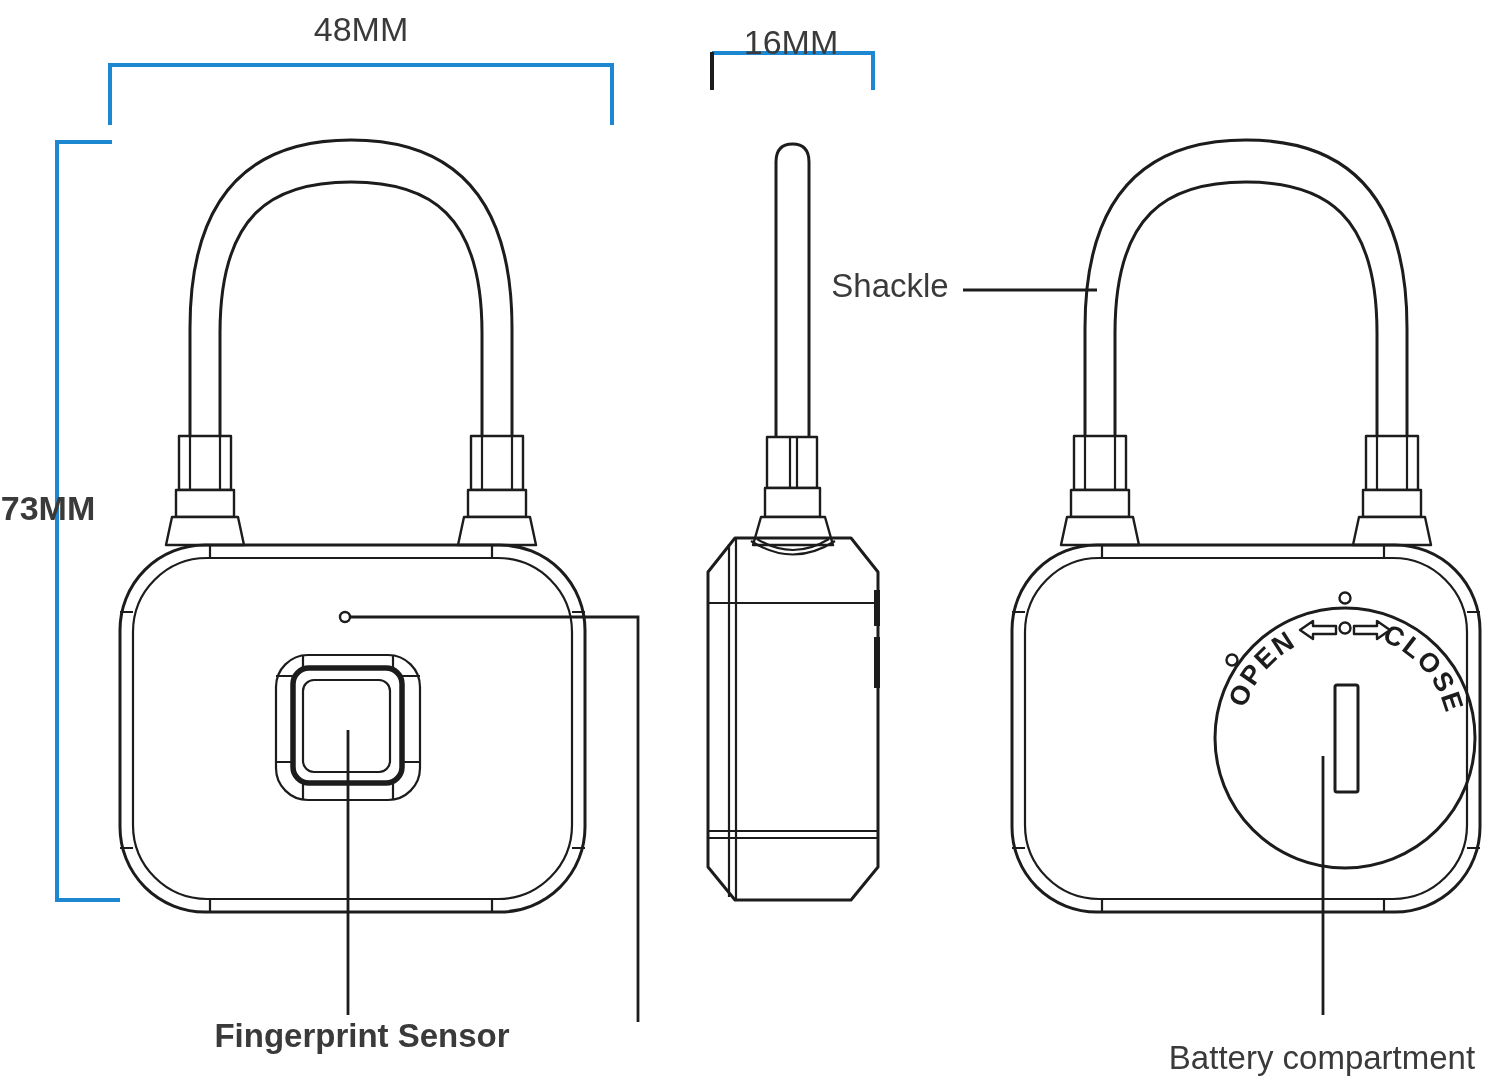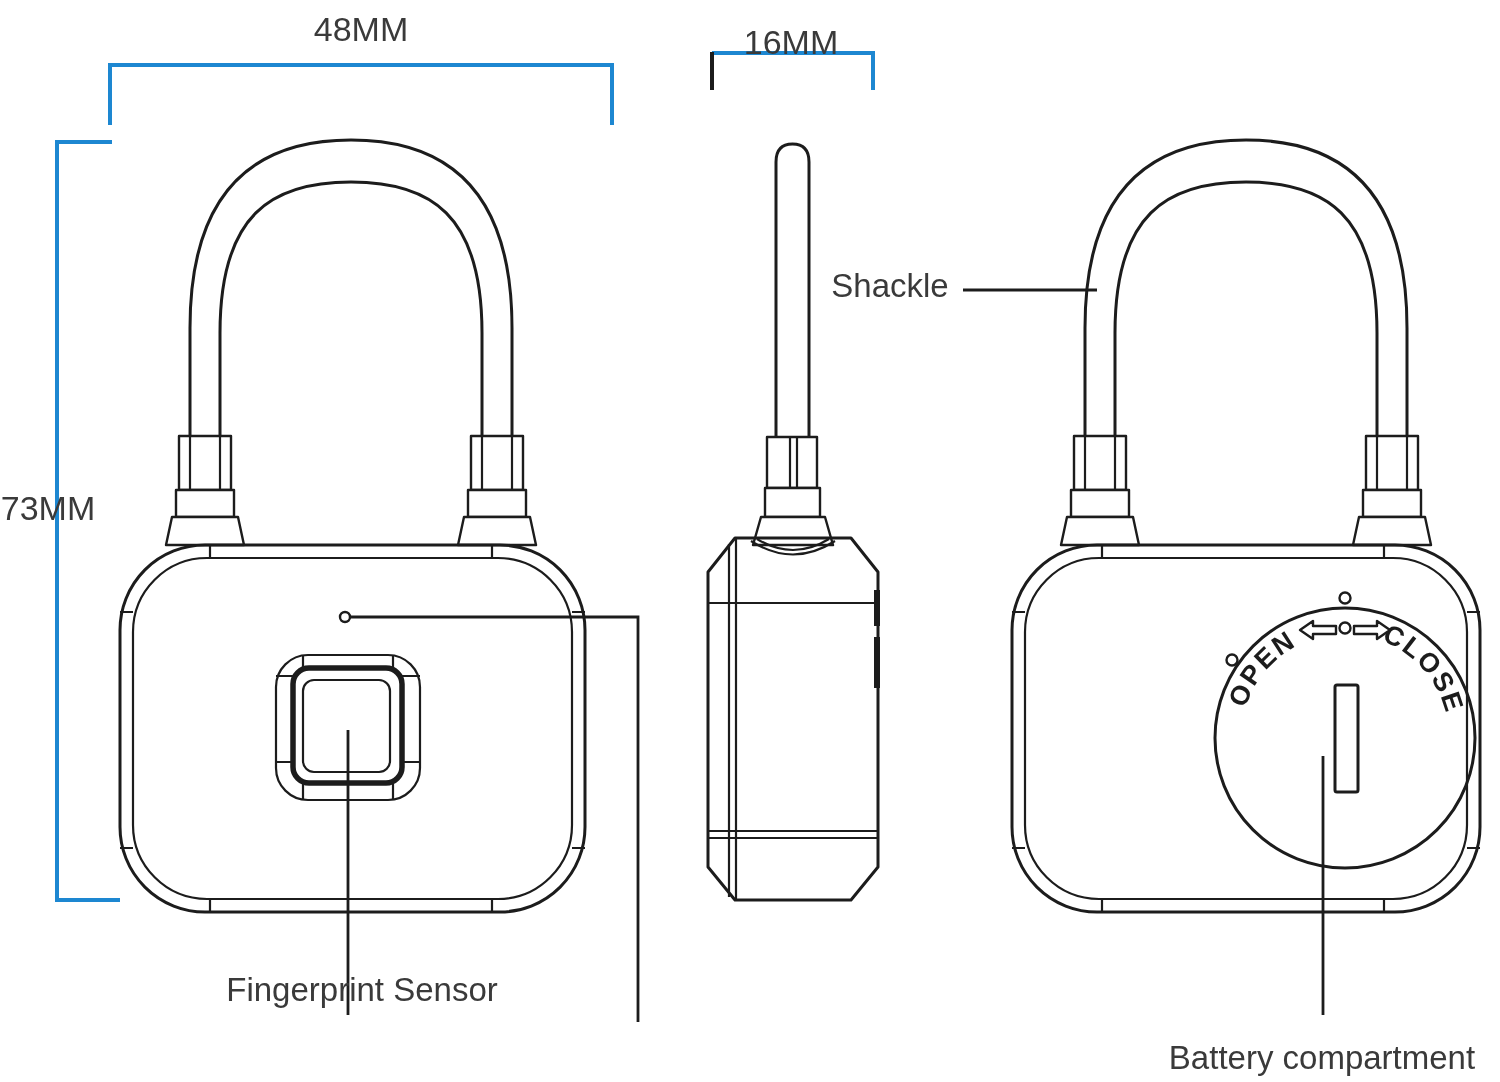--- a/index.html
+++ b/index.html
@@ -144,21 +144,21 @@
     </g>
     <g>
       <path class="dim" d="M 112 142 H 57 V 900 H 120"></path>
     </g>
   </svg>
 
   <div class="lbl dimlbl ctr" style="left:361px;top:10px;">48MM</div>
 
   <div class="lbl dimlbl ctr" style="left:791px;top:1px;margin-top:22px;">16MM</div>
 
-  <div class="lbl dimlbl ctr" style="left:48px;top:489px;">73MM</div>
+  <div class="lbl dimlbl ctr" style="left:48px;top:489px;font-weight:bold;">73MM</div>
 
   <div class="lbl calloutlbl ctr" style="left:890px;top:267px;">Shackle</div>
 
-  <div class="lbl calloutlbl ctr" style="left:362px;top:971px;">Fingerprint Sensor</div>
+  <div class="lbl calloutlbl ctr" style="left:362px;top:1017px;font-weight:bold;">Fingerprint Sensor</div>
 
 
   <div class="lbl calloutlbl ctr" style="left:1322px;top:1027px;margin-top:12px;">Battery compartment</div>
 </div>
 
 </body></html>

